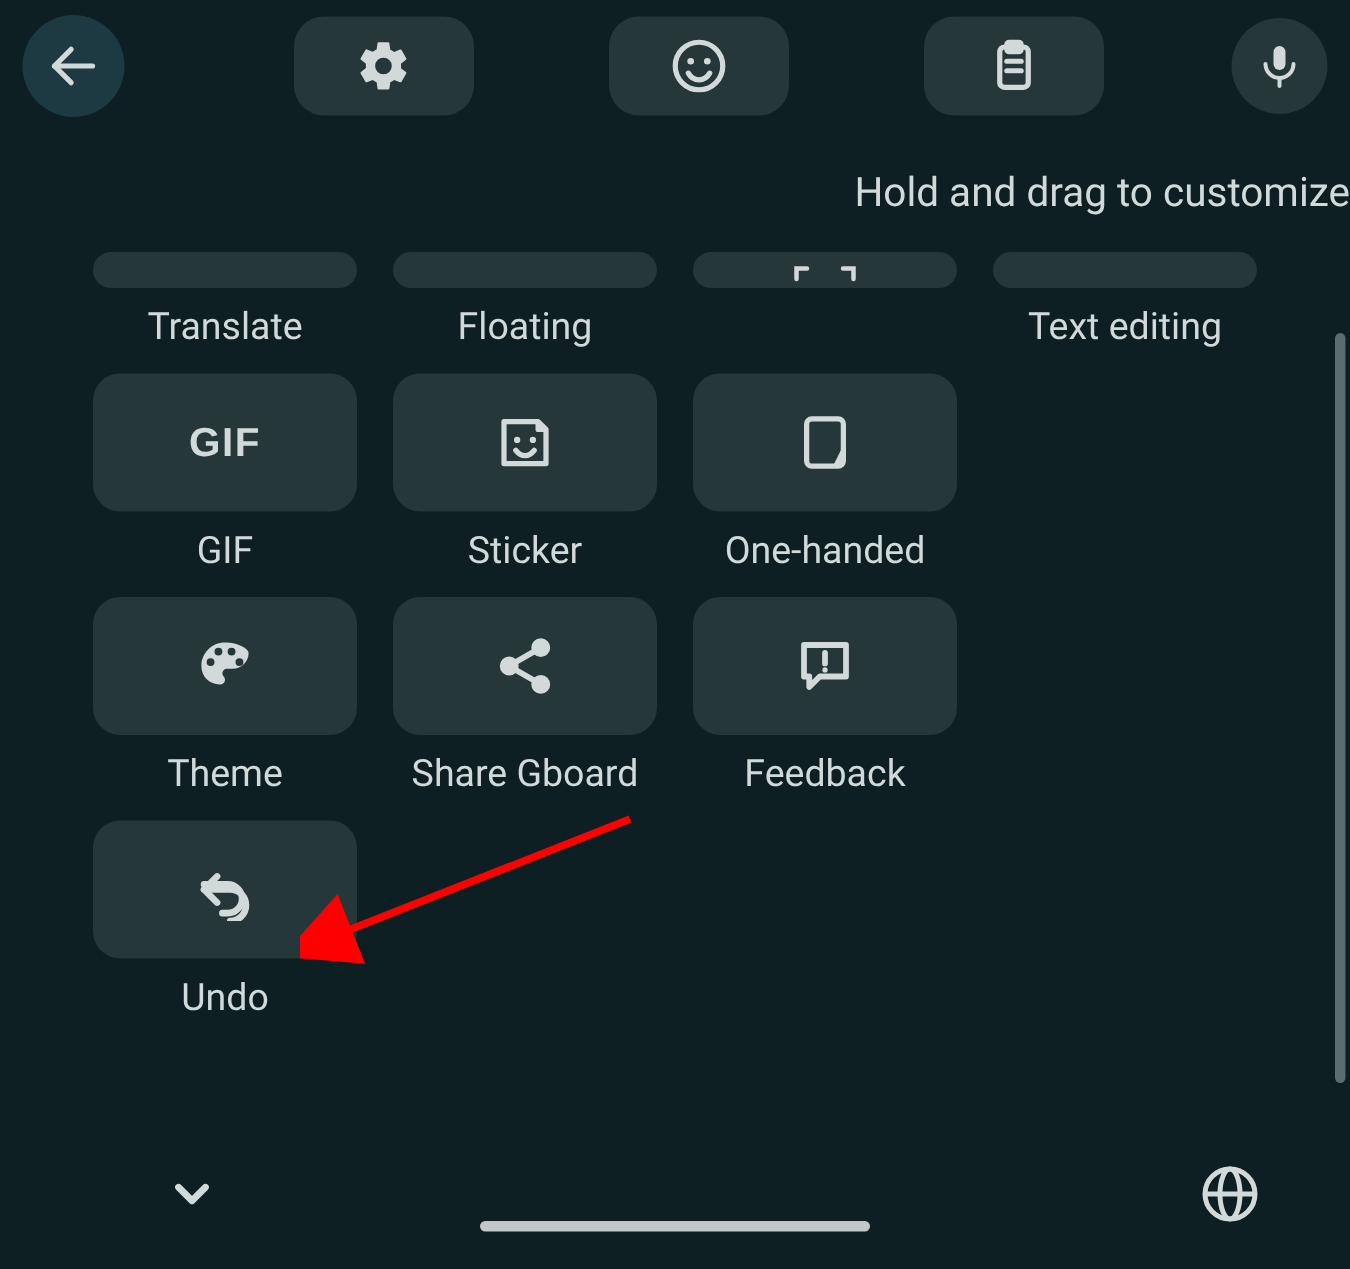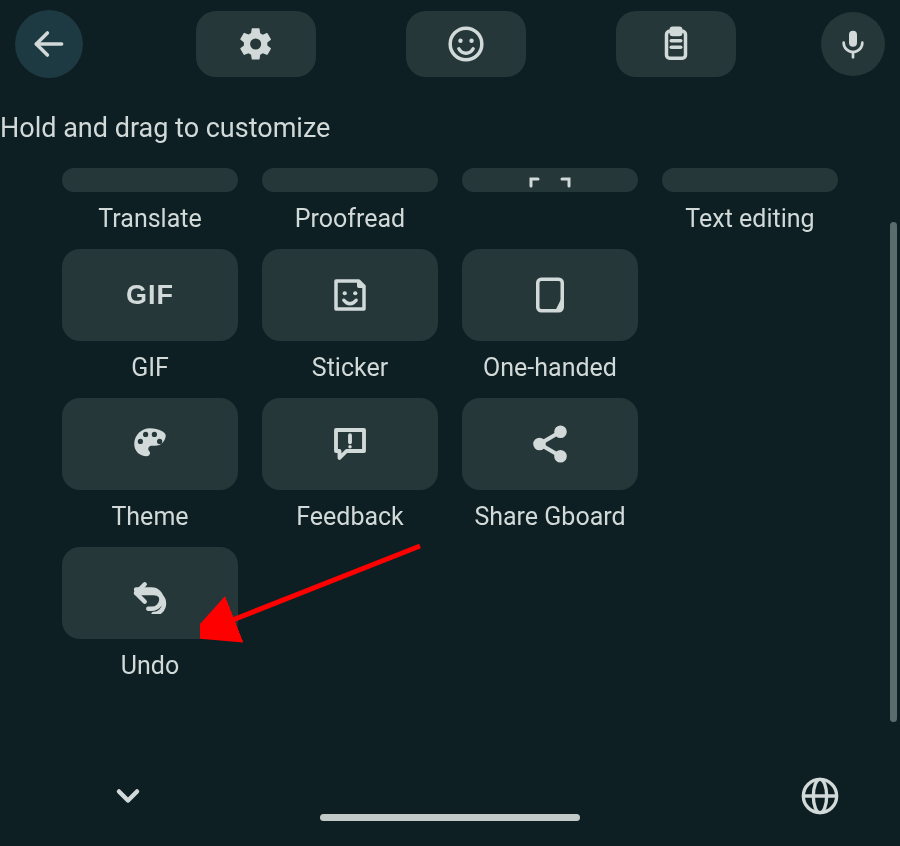--- a/index.html
+++ b/index.html
@@ -58,21 +58,21 @@
       height: 64px;
       border-radius: 50%;
       background: #253739;
       display: flex;
       align-items: center;
       justify-content: center;
       flex-shrink: 0;
     }
     
     .hint-text {
-      text-align: left;
+      text-align: right;
       font-size: 27px;
       color: #d2d9d9;
       margin: 24px 0 18px 0;
     }
     
     .grid {
       padding: 6px 60px 0 60px;
     }
     
     .row {
@@ -207,21 +207,21 @@
 
 <div class="grid">
 
   <div class="row">
     <div class="cell">
       <div class="tile short"></div>
       <div class="tile-label">Translate</div>
     </div>
     <div class="cell">
       <div class="tile short"></div>
-      <div class="tile-label">Proofread</div>
+      <div class="tile-label">Floating</div>
     </div>
     <div class="cell">
       <div class="tile short">
         <svg width="44" height="14" viewBox="0 0 44 14" fill="none" stroke="#d2d9d9" stroke-width="3" stroke-linecap="round">
           <polyline points="3 10 3 3 10 3"></polyline>
           <polyline points="34 3 41 3 41 10"></polyline>
         </svg>
       </div>
     </div>
     <div class="cell">
@@ -264,39 +264,39 @@
     <div class="cell">
       <div class="tile">
         <svg width="42" height="42" viewBox="0 0 24 24" fill="#d2d9d9">
           <path d="M12 3C7 3 3 7 3 12c0 4.2 3.2 7 7 7 1.3 0 2-.8 2-1.8 0-.5-.2-.9-.5-1.2-.3-.3-.5-.7-.5-1.2 0-1 .8-1.8 1.8-1.8H15c3.3 0 6-2.7 6-6C21 5.4 17 3 12 3zM6.5 12a1.5 1.5 0 110-3 1.5 1.5 0 010 3zM9.5 8a1.5 1.5 0 110-3 1.5 1.5 0 010 3zM14.5 8a1.5 1.5 0 110-3 1.5 1.5 0 010 3zM17.5 12a1.5 1.5 0 110-3 1.5 1.5 0 010 3z"></path>
         </svg>
       </div>
       <div class="tile-label">Theme</div>
     </div>
     <div class="cell">
       <div class="tile">
-        <svg width="42" height="42" viewBox="0 0 24 24" fill="none" stroke="#d2d9d9" stroke-width="2.2" stroke-linejoin="round">
-          <path d="M4 4h16v12H10l-4 4v-4H4z"></path>
-          <line x1="12" y1="7" x2="12" y2="11" stroke-linecap="round"></line>
-          <circle cx="12" cy="13.5" r="1" fill="#d2d9d9" stroke="none"></circle>
-        </svg>
-      </div>
-      <div class="tile-label">Feedback</div>
-    </div>
-    <div class="cell">
-      <div class="tile">
         <svg width="42" height="42" viewBox="0 0 24 24" fill="none" stroke="#d2d9d9" stroke-width="2.2">
           <circle cx="18" cy="5" r="2.5" fill="#d2d9d9"></circle>
           <circle cx="6" cy="12" r="2.5" fill="#d2d9d9"></circle>
           <circle cx="18" cy="19" r="2.5" fill="#d2d9d9"></circle>
           <line x1="8.2" y1="10.7" x2="15.8" y2="6.3"></line>
           <line x1="8.2" y1="13.3" x2="15.8" y2="17.7"></line>
         </svg>
       </div>
       <div class="tile-label">Share Gboard</div>
+    </div>
+    <div class="cell">
+      <div class="tile">
+        <svg width="42" height="42" viewBox="0 0 24 24" fill="none" stroke="#d2d9d9" stroke-width="2.2" stroke-linejoin="round">
+          <path d="M4 4h16v12H10l-4 4v-4H4z"></path>
+          <line x1="12" y1="7" x2="12" y2="11" stroke-linecap="round"></line>
+          <circle cx="12" cy="13.5" r="1" fill="#d2d9d9" stroke="none"></circle>
+        </svg>
+      </div>
+      <div class="tile-label">Feedback</div>
     </div>
   </div>
 
   <div class="row">
     <div class="cell">
       <div class="tile">
         <svg width="42" height="42" viewBox="0 0 24 24" fill="none" stroke="#d2d9d9" stroke-width="2.5" stroke-linecap="round" stroke-linejoin="round">
           <path d="M9 7 L4 12 L9 17"></path>
           <path d="M4 12 H14 a6 6 0 0 1 0 12" fill="none"></path>
           <path d="M4 10h9a5.5 5.5 0 1 1 0 11H11" fill="none"></path>

